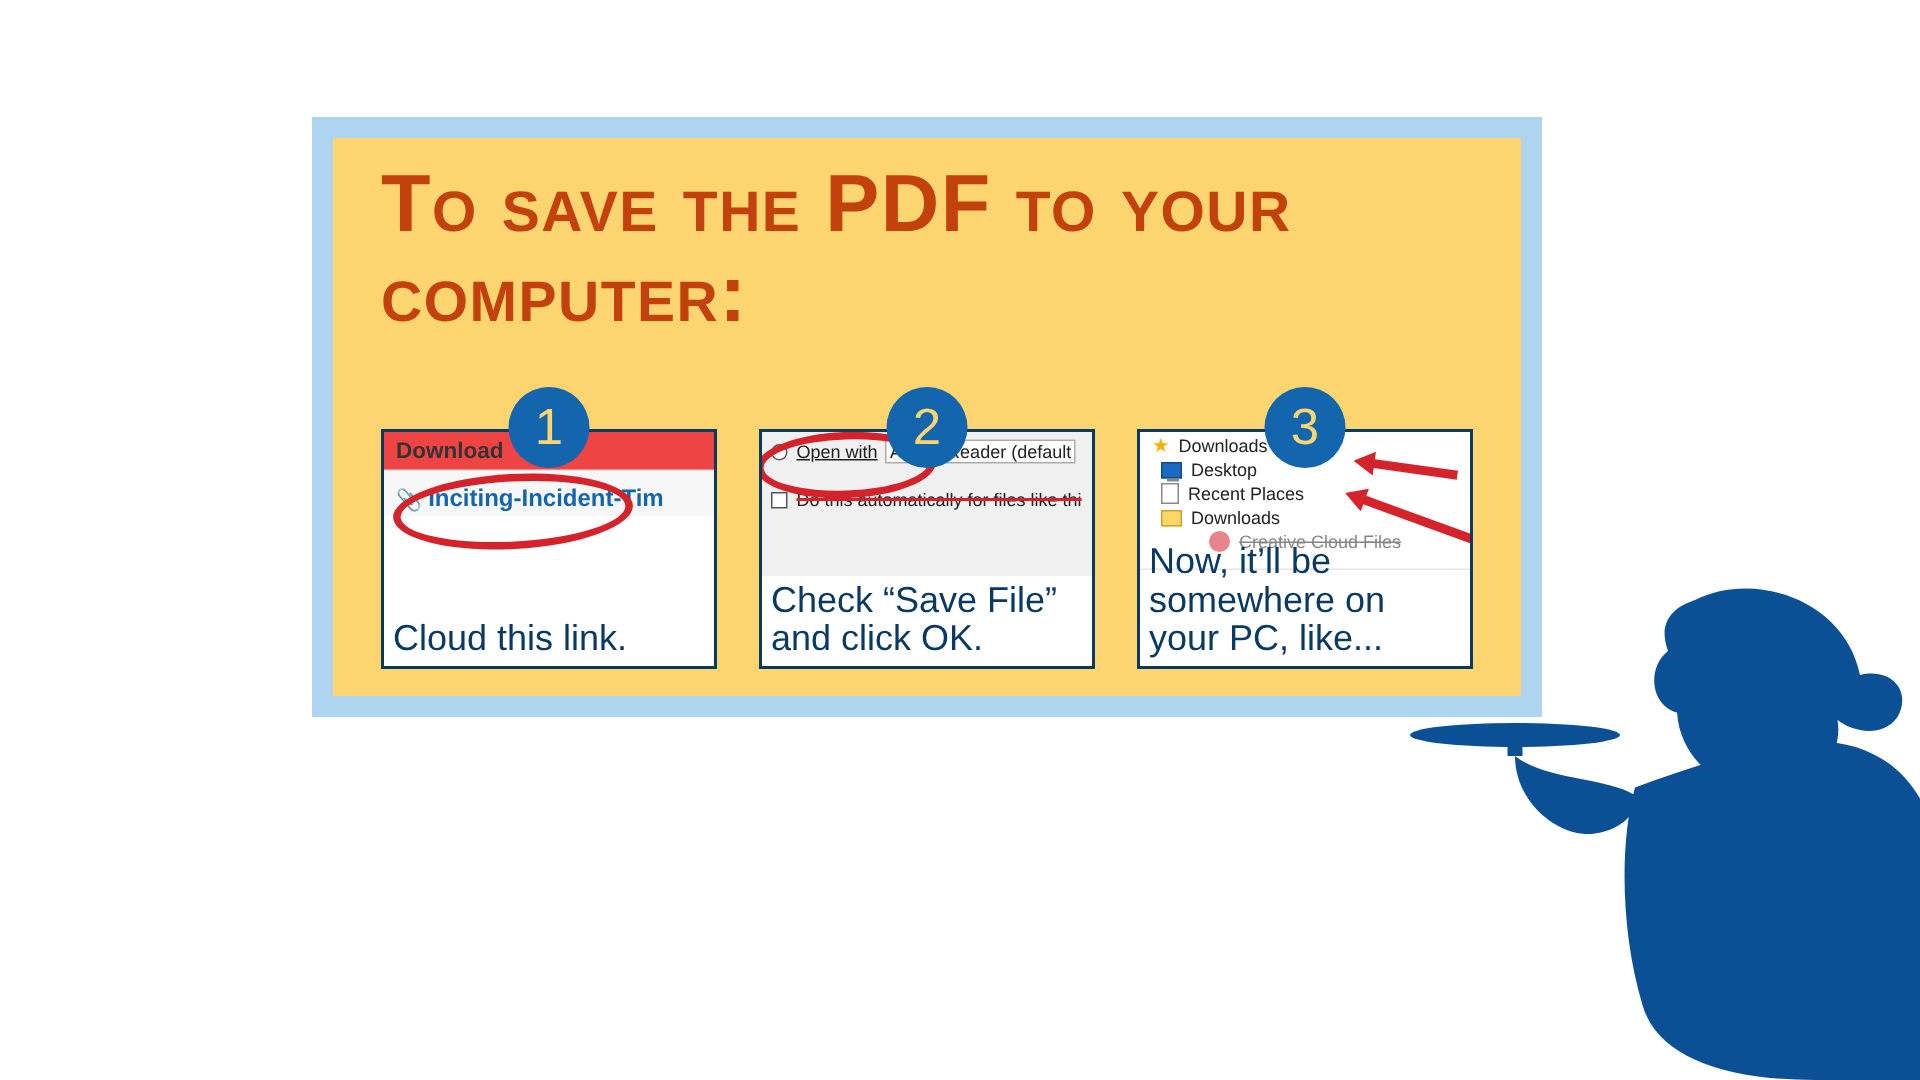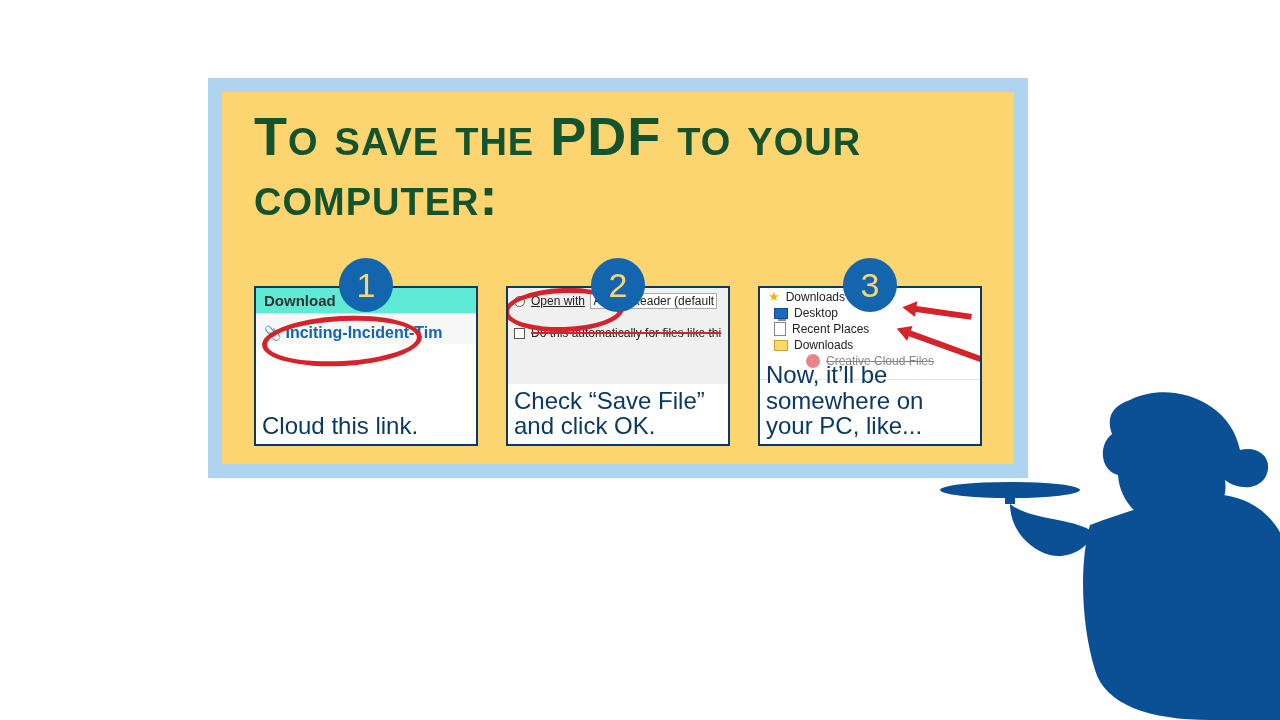--- a/index.html
+++ b/index.html
@@ -18,21 +18,21 @@
     background: #fcd571;
     position: relative;
     padding: 14px 32px 20px 32px;
   }
   .title {
     font-family: Impact, "Arial Black", sans-serif;
     font-variant: small-caps;
     letter-spacing: 1px;
     font-size: 54px;
     line-height: 1.12;
-    color: #14532d;
+    color: #c2410c;
     font-weight: 900;
     margin-bottom: 6px;
   }
 
   .steps {
     position: absolute;
     left: 32px; right: 32px; bottom: 18px;
     display: flex;
     justify-content: space-between;
     gap: 28px;
@@ -67,21 +67,21 @@
     position: absolute;
     left: 6px; right: 6px; bottom: 6px;
     color: #0a3a63;
     font-family: Liberation Sans, sans-serif;
     font-size: 24px;
     line-height: 1.05;
   }
 
   
   .s1-head {
-    background: #5eead4;
+    background: #ef4444;
     border-bottom: 1px solid #e0e0e0;
     padding: 4px 8px;
     font-family: "Segoe UI", Arial, sans-serif;
     font-weight: bold;
     font-size: 15px;
     color: #333;
   }
   .s1-row {
     padding: 10px 8px 2px 8px;
     background: #f7f7f7;

